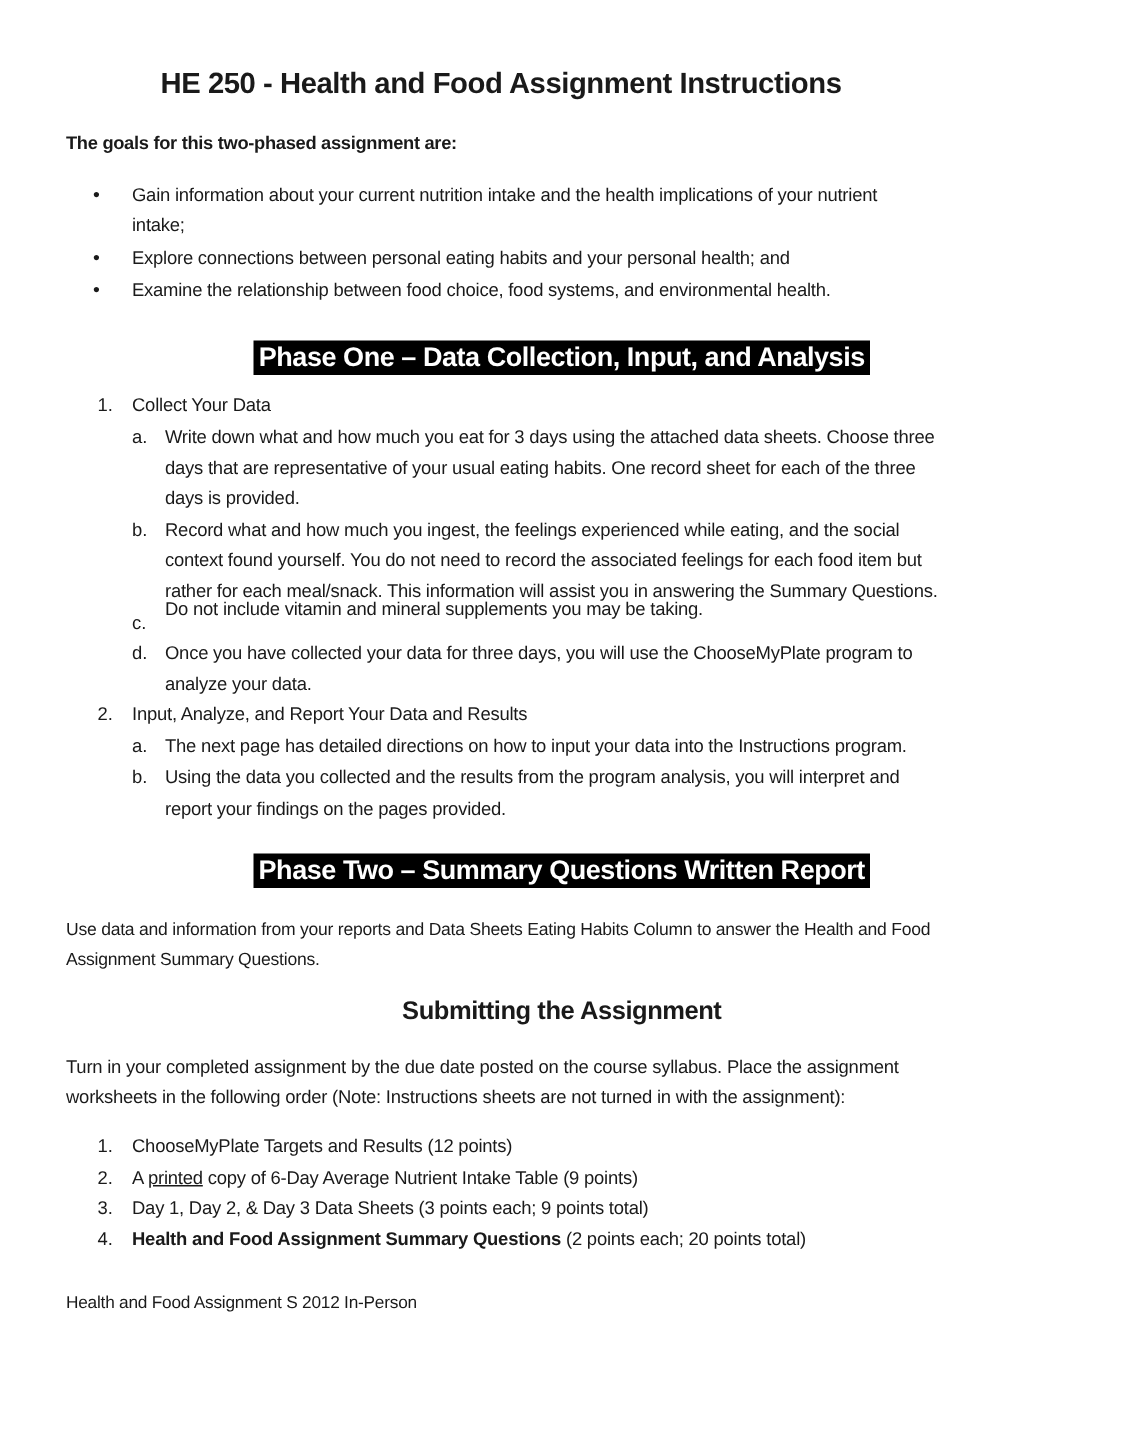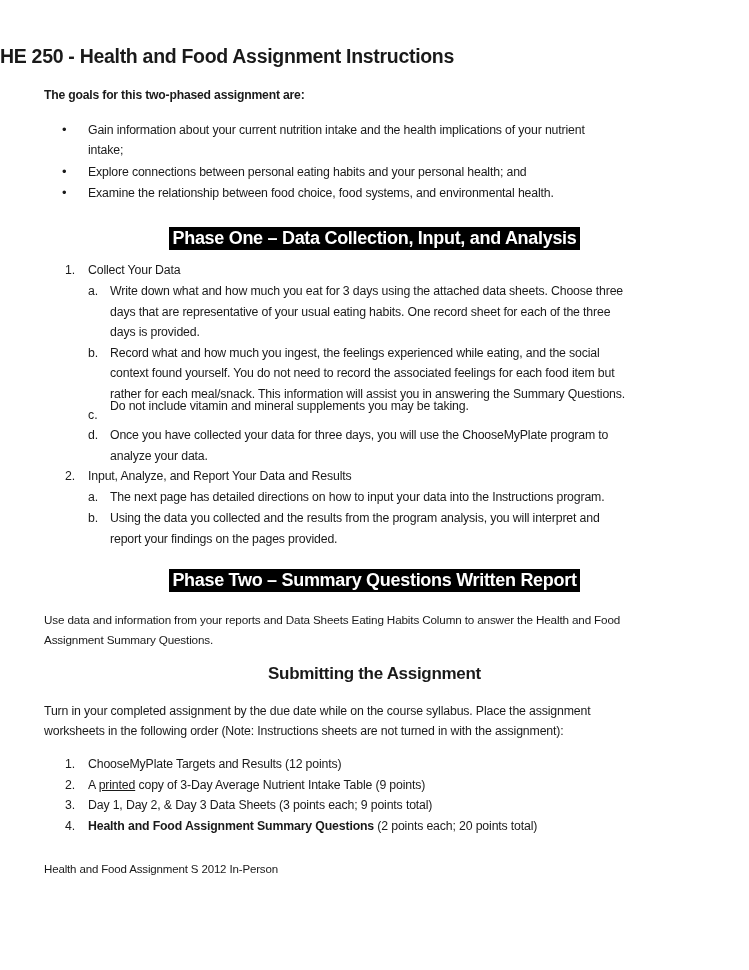--- a/index.html
+++ b/index.html
@@ -1,19 +1,19 @@
 <!DOCTYPE html>
 <html><head>
 <meta charset="utf-8">
 <style>
   html, body { margin: 0; padding: 0; background: #ffffff; }
   body { width: 749px; height: 970px; position: relative; overflow: hidden;
          font-family: "Liberation Sans", sans-serif; color: #1a1a1a; font-size: 12.3px; }
   .abs { position: absolute; white-space: nowrap; }
-  .title { left: 0; width: 668px; top: 45px; font-size: 19.5px; font-weight: bold; letter-spacing: -0.3px; }
+  .title { left: 0; width: 668px; top: 45px; text-align: center; font-size: 19.5px; font-weight: bold; letter-spacing: -0.3px; }
   .goals-label { left: 44px; top: 88px; font-weight: bold; font-size: 12.2px; letter-spacing: -0.2px; }
   .bullet { left: 62px; font-size: 13px; }
   .line { left: 88px; letter-spacing: -0.15px; }
   .num { left: 65px; }
   .alpha { left: 88px; }
   .sub { left: 110px; letter-spacing: -0.15px; }
   .phase { left: 0; width: 749px; text-align: center; }
   .phase span { background: #000; color: #fff; font-weight: bold; font-size: 18px; padding: 1px 3px 2px 3px; letter-spacing: -0.3px; }
   .plain { left: 44px; letter-spacing: -0.15px; }
   .h2 { left: 0; width: 749px; top: 664px; text-align: center; font-size: 17px; font-weight: bold; letter-spacing: -0.3px; }
@@ -74,29 +74,29 @@
   <div class="abs sub" style="top:532px">report your findings on the pages provided.</div>
 </div>
 
 <div class="abs phase" style="top:570px">
   <span>Phase Two – Summary Questions Written Report</span>
 </div>
 <div class="abs plain" style="top:613px; font-size:11.7px">Use data and information from your reports and Data Sheets Eating Habits Column to answer the Health and Food</div>
 <div class="abs plain" style="top:633px; font-size:11.7px">Assignment Summary Questions.</div>
 
 <div class="abs h2">Submitting the Assignment</div>
-<div class="abs plain" style="top:704px">Turn in your completed assignment by the due date while on the course syllabus.  Place the assignment</div>
+<div class="abs plain" style="top:704px">Turn in your completed assignment by the due date posted on the course syllabus.  Place the assignment</div>
 <div class="abs plain" style="top:724px">worksheets in the following order (Note: Instructions sheets are not turned in with the assignment):</div>
 
 <div>
   <div class="abs num" style="top:757px">1.</div>
   <div class="abs line" style="top:757px">ChooseMyPlate Targets and Results (12 points)</div>
 
   <div class="abs num" style="top:778px">2.</div>
-  <div class="abs line" style="top:778px"><span>A </span><span class="u">printed</span><span> copy of 3-Day Average Nutrient Intake Table (9 points)</span></div>
+  <div class="abs line" style="top:778px"><span>A </span><span class="u">printed</span><span> copy of 6-Day Average Nutrient Intake Table (9 points)</span></div>
 
   <div class="abs num" style="top:798px">3.</div>
   <div class="abs line" style="top:798px">Day 1, Day 2, &amp; Day 3 Data Sheets (3 points each; 9 points total)</div>
 
   <div class="abs num" style="top:819px">4.</div>
   <div class="abs line" style="top:819px"><span class="b">Health and Food Assignment Summary Questions</span><span> (2 points each; 20 points total)</span></div>
 </div>
 
 <div class="abs footer">Health and Food Assignment S 2012 In-Person</div>
 

